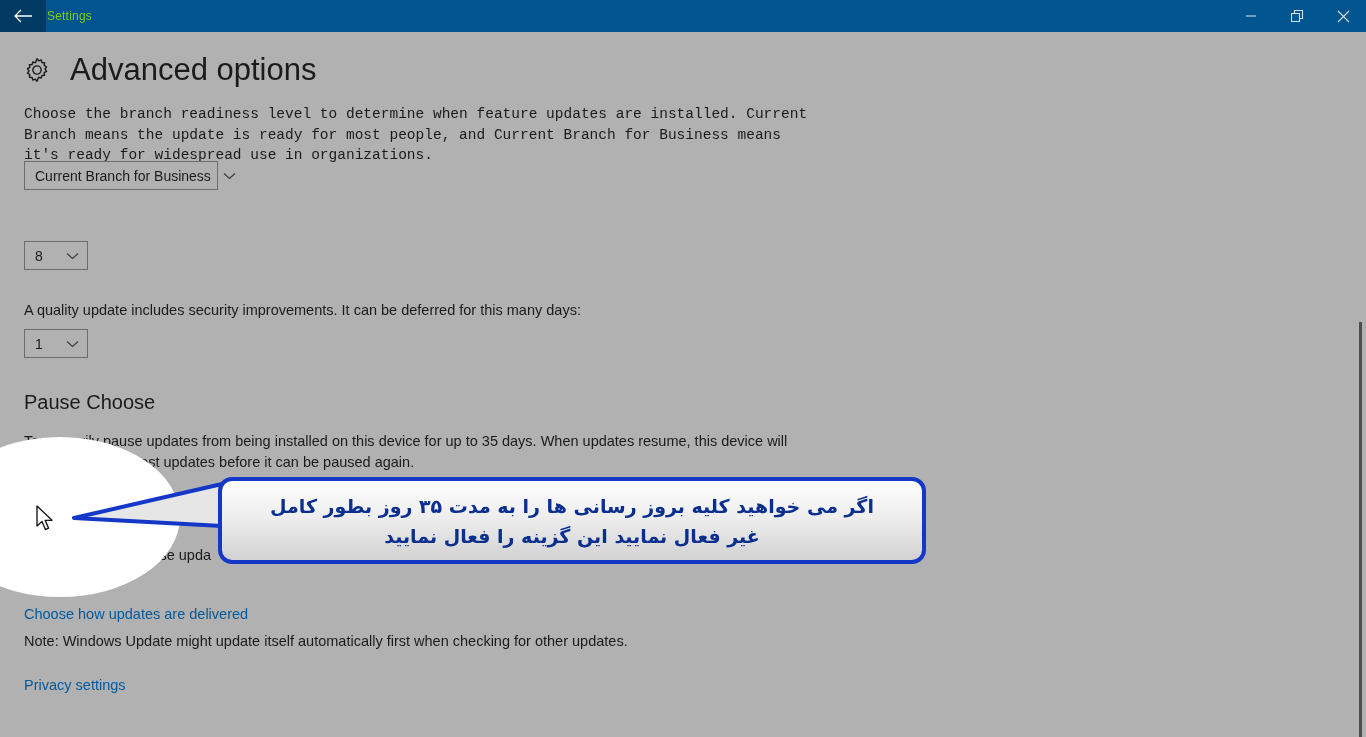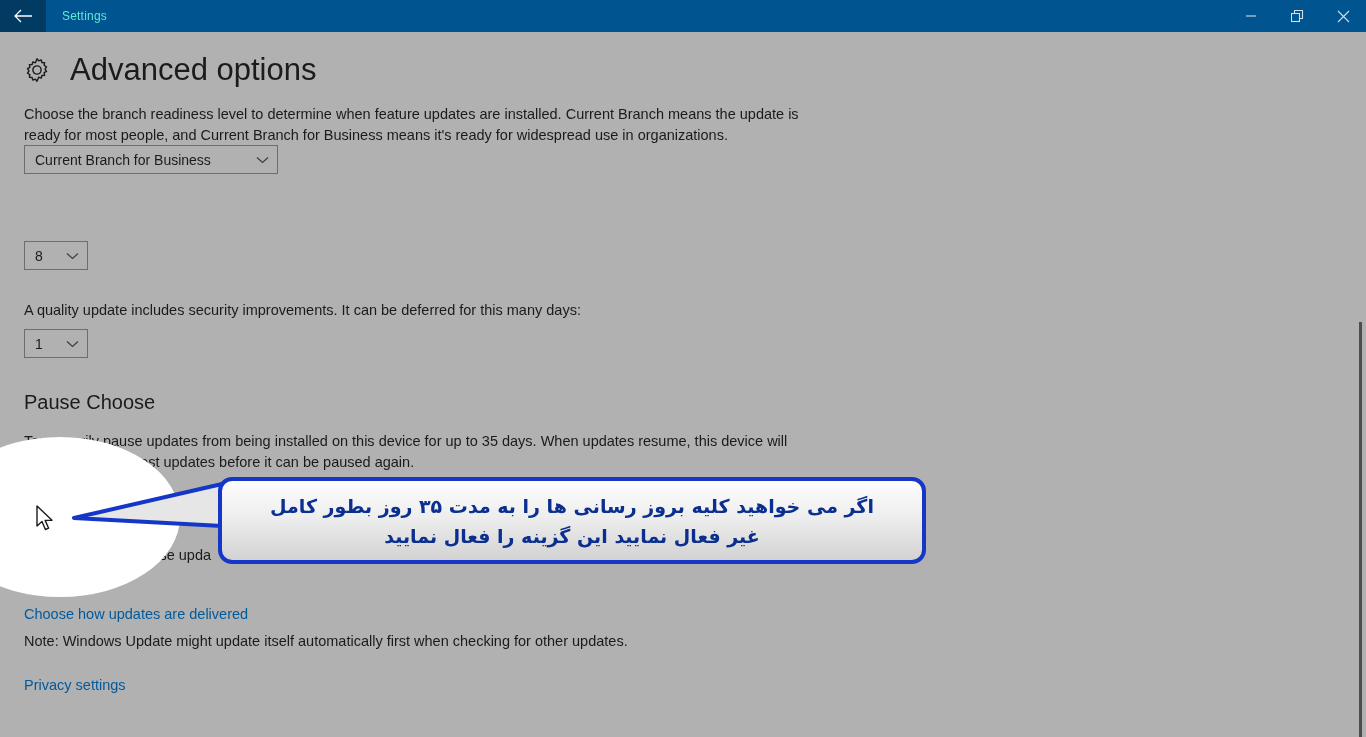--- a/index.html
+++ b/index.html
@@ -27,23 +27,23 @@
   }
   .back-btn {
     width: 46px; height: 32px;
     background: #013b63;
     display: flex; align-items: center; justify-content: center;
     cursor: pointer;
   }
   .back-btn svg { display: block; }
   .win-title {
     display: flex; align-items: center;
-    color: #5eead4;
+    color: #84cc16;
     font-size: 12px;
-    padding-left: 16px;
+    padding-left: 1px;
     letter-spacing: .2px;
     flex: 0 0 auto;
   }
   .titlebar-spacer { flex: 1 1 auto; }
   .win-controls { display: flex; align-items: stretch; }
   .win-btn {
     width: 46px; height: 32px;
     display: flex; align-items: center; justify-content: center;
     cursor: pointer;
   }
@@ -243,23 +243,23 @@
     <div class="page-header">
       <span>
         <svg class="gear-icon" viewBox="0 0 24 24">
           <path d="M12 8.2a3.8 3.8 0 1 0 0 7.6 3.8 3.8 0 0 0 0-7.6z" fill="none" stroke="#1b1b1b" stroke-width="1.3"></path>
           <path d="M12 1.6l1.5 2.0 2.4-.9.6 2.4 2.5.2-.4 2.5 2.2 1.2-1.4 2.1 1.4 2.1-2.2 1.2.4 2.5-2.5.2-.6 2.4-2.4-.9L12 22.4l-1.5-2.0-2.4.9-.6-2.4-2.5-.2.4-2.5-2.2-1.2 1.4-2.1L3.2 10.8l2.2-1.2-.4-2.5 2.5-.2.6-2.4 2.4.9z" fill="none" stroke="#1b1b1b" stroke-width="1.3" stroke-linejoin="round"></path>
         </svg>
       </span>
       <div class="page-title">Advanced options</div>
     </div>
 
-    <div class="body-text" style="left:24px; top:72px; width:800px;">Choose the branch readiness level to determine when feature updates are installed. Current Branch means the update is ready for most people, and Current Branch for Business means it's ready for widespread use in organizations.</div>
-
-    <div class="dropdown" style="left:24px; top:113px; width:254px;align-items:center;">
+    <div class="body-text" style="left:24px; top:72px; width:800px;font-family:Liberation Mono, monospace;">Choose the branch readiness level to determine when feature updates are installed. Current Branch means the update is ready for most people, and Current Branch for Business means it's ready for widespread use in organizations.</div>
+
+    <div class="dropdown" style="left:24px; top:129px; width:194px;align-items:center;">
       <span class="label">Current Branch for Business</span>
       <span class="chev">
         <svg width="13" height="8" viewBox="0 0 13 8">
           <path d="M1 1.5 L6.5 6.5 L12 1.5" stroke="#3c3c3c" stroke-width="1.2" fill="none"></path>
         </svg>
       </span>
     </div>
 
 
     <div class="dropdown" style="left:24px; top:209px; width:64px;">

